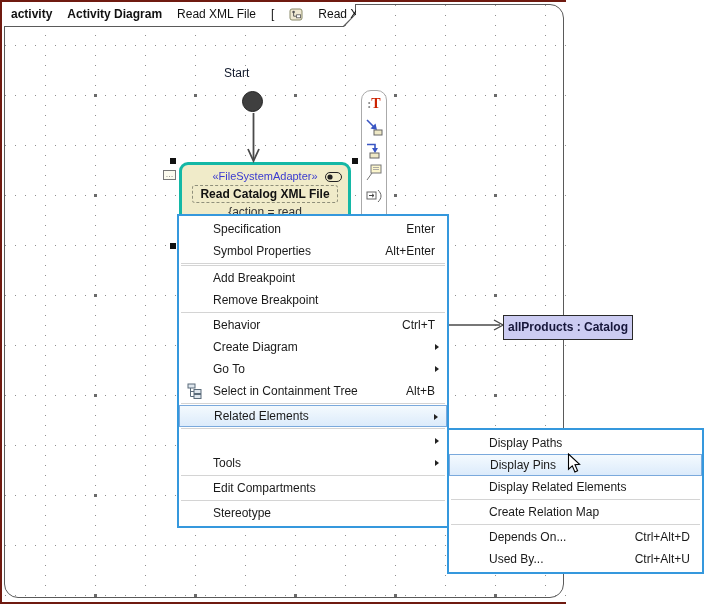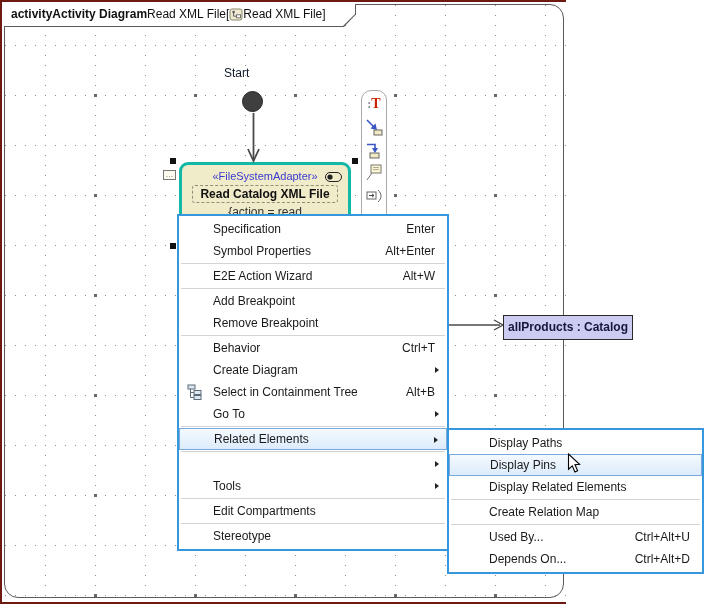--- a/index.html
+++ b/index.html
@@ -29,21 +29,21 @@
         background-size:100px 100px,10px 50px,50px 10px;}
 
   
   .frame{position:absolute;left:4px;top:4px;width:560px;height:594px;box-sizing:border-box;
          border:1px solid #5a5a5a;border-radius:14px;}
   .fh{position:absolute;left:4px;top:4px;width:352px;height:23px;background:#5a5a5a;
       clip-path:polygon(0 0,100% 0,100% 45%,calc(100% - 12px) 100%,0 100%);}
   .fh-in{position:absolute;left:0;top:0;width:351px;height:22px;background:#fff;
       clip-path:polygon(0 0,100% 0,100% 45%,calc(100% - 12px) 100%,0 100%);}
   .fh-text{position:absolute;left:7px;top:3px;font-size:12px;color:#111;display:flex;
-      align-items:center;gap:0;white-space:nowrap;}
+      align-items:center;gap:15px;white-space:nowrap;}
   .fh-text b{font-weight:bold;}
 
   .start-label{position:absolute;left:224px;top:66px;width:60px;text-align:left;
       font-size:12px;color:#0f172a;}
   .initial-node{position:absolute;left:242px;top:91px;width:21px;height:21px;border-radius:50%;
       background:#3f3f3f;border:1px solid #242424;box-sizing:border-box;}
 
   .action{position:absolute;left:179px;top:162px;width:172px;height:86px;box-sizing:border-box;
       background:var(--action-fill);border:3px solid #14b8a6;border-radius:9px;text-align:center;}
   .stereo{margin-top:5px;font-size:11px;color:var(--stereo-color);}
@@ -188,56 +188,52 @@
   <div class="menu" id="main-menu">
       <div class="mi">
         <span class="lbl">Specification</span>
         <span class="sc">Enter</span>
       </div>
       <div class="mi">
         <span class="lbl">Symbol Properties</span>
         <span class="sc">Alt+Enter</span>
       </div>
       <div class="sep"></div>
-      <div class="mi">
-        <span class="lbl">E2E Action Wizard</span>
-        <span class="sc">Alt+W</span>
-      </div>
       <div class="sep"></div>
       <div class="mi">
         <span class="lbl">Add Breakpoint</span>
       </div>
       <div class="mi">
         <span class="lbl">Remove Breakpoint</span>
       </div>
       <div class="sep"></div>
       <div class="mi">
         <span class="lbl">Behavior</span>
         <span class="sc">Ctrl+T</span>
       </div>
       <div class="mi">
         <span class="lbl">Create Diagram</span>
+        <span class="arr"></span>
+      </div>
+      <div class="mi">
+        <span class="lbl">Go To</span>
         <span class="arr"></span>
       </div>
       <div class="mi">
         <span class="ico"><svg width="16" height="16" viewBox="0 0 16 16">
             <g fill="#dfe7ee" stroke="#5a6b7a">
               <rect x="1" y="1" width="7" height="4"></rect>
               <rect x="7" y="6.5" width="7" height="4"></rect>
               <rect x="7" y="11.5" width="7" height="4"></rect>
             </g>
             <path d="M3.5,5 V13.5 H7 M3.5,8.5 H7" fill="none" stroke="#5a6b7a"></path>
           </svg></span>
         <span class="lbl">Select in Containment Tree</span>
         <span class="sc">Alt+B</span>
       </div>
-      <div class="mi">
-        <span class="lbl">Go To</span>
-        <span class="arr"></span>
-      </div>
       <div class="sep"></div>
       <div class="mi hl">
         <span class="lbl">Related Elements</span>
         <span class="arr"></span>
       </div>
       <div class="sep"></div>
       <div class="mi">
         <span class="arr"></span>
       </div>
       <div class="mi">
@@ -262,26 +258,26 @@
       </div>
       <div class="mi">
         <span class="lbl">Display Related Elements</span>
       </div>
       <div class="sep"></div>
       <div class="mi">
         <span class="lbl">Create Relation Map</span>
       </div>
       <div class="sep"></div>
       <div class="mi">
+        <span class="lbl">Depends On...</span>
+        <span class="sc">Ctrl+Alt+D</span>
+      </div>
+      <div class="mi">
         <span class="lbl">Used By...</span>
         <span class="sc">Ctrl+Alt+U</span>
-      </div>
-      <div class="mi">
-        <span class="lbl">Depends On...</span>
-        <span class="sc">Ctrl+Alt+D</span>
       </div>
     </div>
 
   <svg class="cursor" width="15" height="22" viewBox="0 0 15 22">
     <path d="M1.5,1 L1.5,16.2 L5.3,12.8 L7.9,18.9 L10.6,17.7 L8,11.8 L12.6,11.4 Z" fill="#fff" stroke="#000" stroke-width="1.1"></path>
   </svg>
 
 </div>
 
 </body></html>

